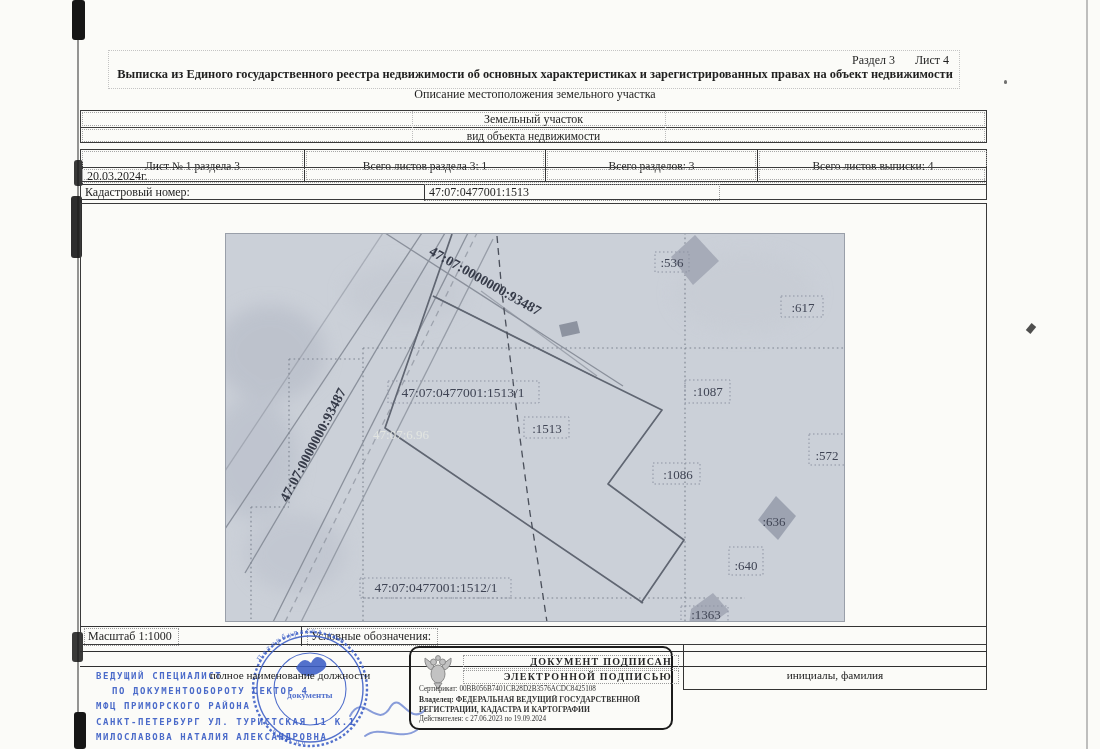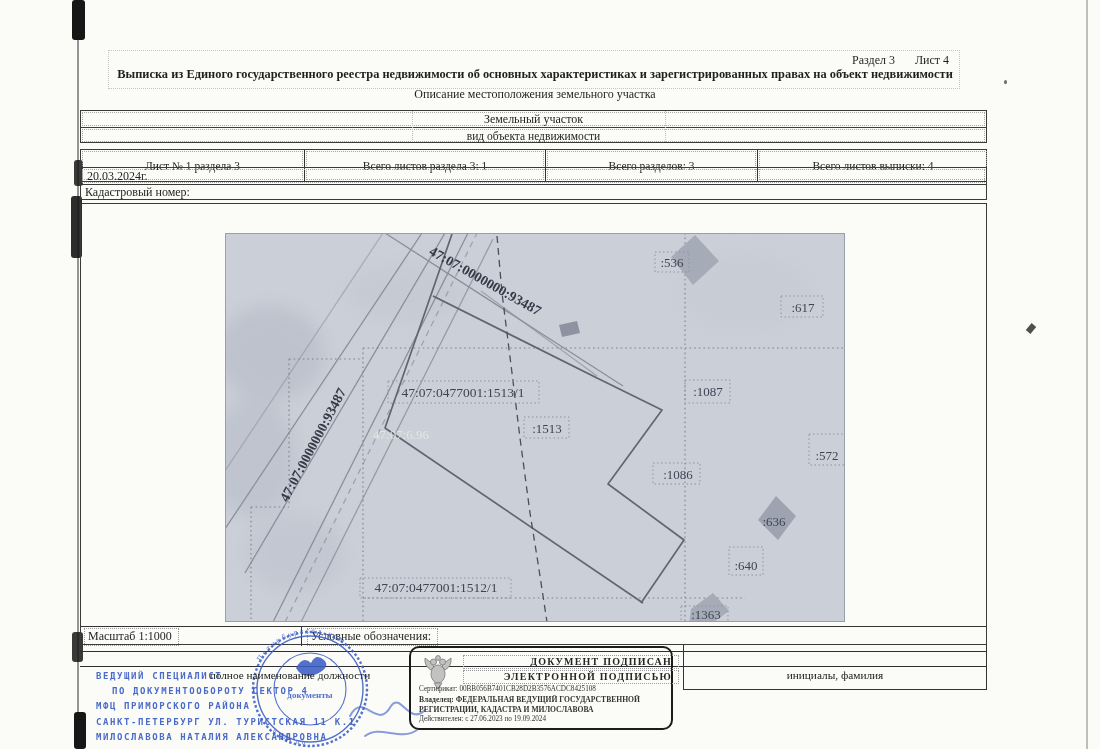--- a/index.html
+++ b/index.html
@@ -84,20 +84,21 @@
       <div class="inset t11">Всего листов выписки: 4</div>
     </div>
 </div>
 
 <div class="box" style="left:80px;top:167px;width:907px;height:33px">
   <div class="abs" style="left:0;top:0;width:100%;height:17px;border-bottom:1px solid #3a3a3a;box-sizing:border-box">
     <div class="inset left t12">20.03.2024г.</div>
   </div>
   <div class="abs" style="left:0;top:17px;width:100%;height:15px">
     <span class="abs t12" style="left:4px;top:0">Кадастровый номер:</span>
+    <span class="abs t12" style="left:343px;top:-1px;width:296px;border:1px dotted #9b9b9b;border-left:1.2px solid #333;padding-left:4px;box-sizing:border-box">47:07:0477001:1513</span>
   </div>
 </div>
 
 <div class="box" style="left:80px;top:203px;width:907px;height:442px">
   <div class="abs" style="left:0;top:422px;width:100%;height:20px;border-top:1.2px solid #333;box-sizing:border-box">
     <span class="abs t12 dotbox nw" style="left:3px;top:1px">Масштаб 1:1000</span>
     <div class="abs" style="left:220px;top:0;height:100%;border-left:1.2px solid #333"></div>
     <span class="abs t12 dotbox nw" style="left:226px;top:1px">Условные обозначения:</span>
   </div>
 </div>
@@ -237,15 +238,15 @@
       <circle cx="10.5" cy="8" r="3"></circle>
       <circle cx="19.5" cy="8" r="3"></circle>
       <circle cx="15" cy="4" r="2.4"></circle>
       <path d="M11,29 L19,29 L15,35 Z"></path>
     </g>
   </svg>
   <div class="sig-line dotbox" style="top:7px">ДОКУМЕНТ ПОДПИСАН</div>
   <div class="sig-line dotbox" style="top:22px">ЭЛЕКТРОННОЙ ПОДПИСЬЮ</div>
   <div class="sig-small" style="top:37px">Сертификат: 00BB056B7401CB28D2B3576ACDC8425108</div>
   <div class="sig-small b" style="top:47px;font-weight:bold;font-size:7.6px">Владелец: ФЕДЕРАЛЬНАЯ ВЕДУЩИЙ ГОСУДАРСТВЕННОЙ</div>
-  <div class="sig-small b" style="top:57px;font-weight:bold;font-size:7.6px">РЕГИСТРАЦИИ, КАДАСТРА И МИЛОСЛАВОВА</div>
+  <div class="sig-small b" style="top:57px;font-weight:bold;font-size:7.6px">РЕГИСТРАЦИИ, КАДАСТРА И КАРТОГРАФИИ</div>
   <div class="sig-small" style="top:67px">Действителен: с 27.06.2023 по 19.09.2024</div>
 </div>
 
 </body></html>

